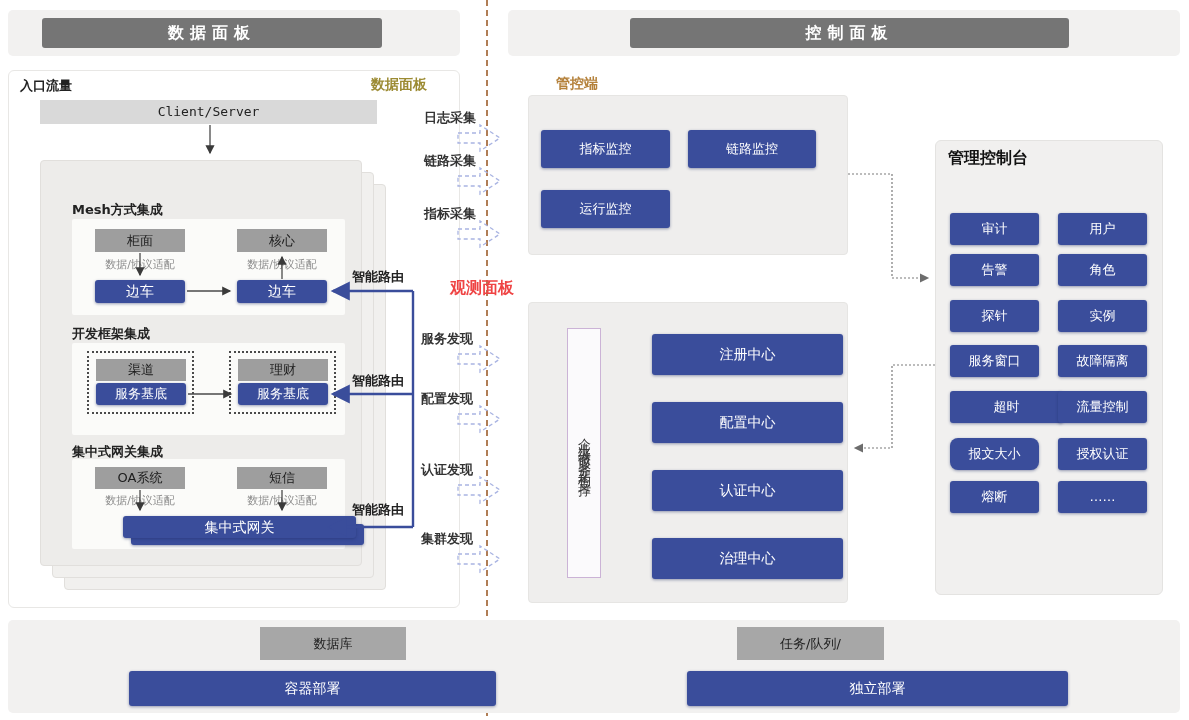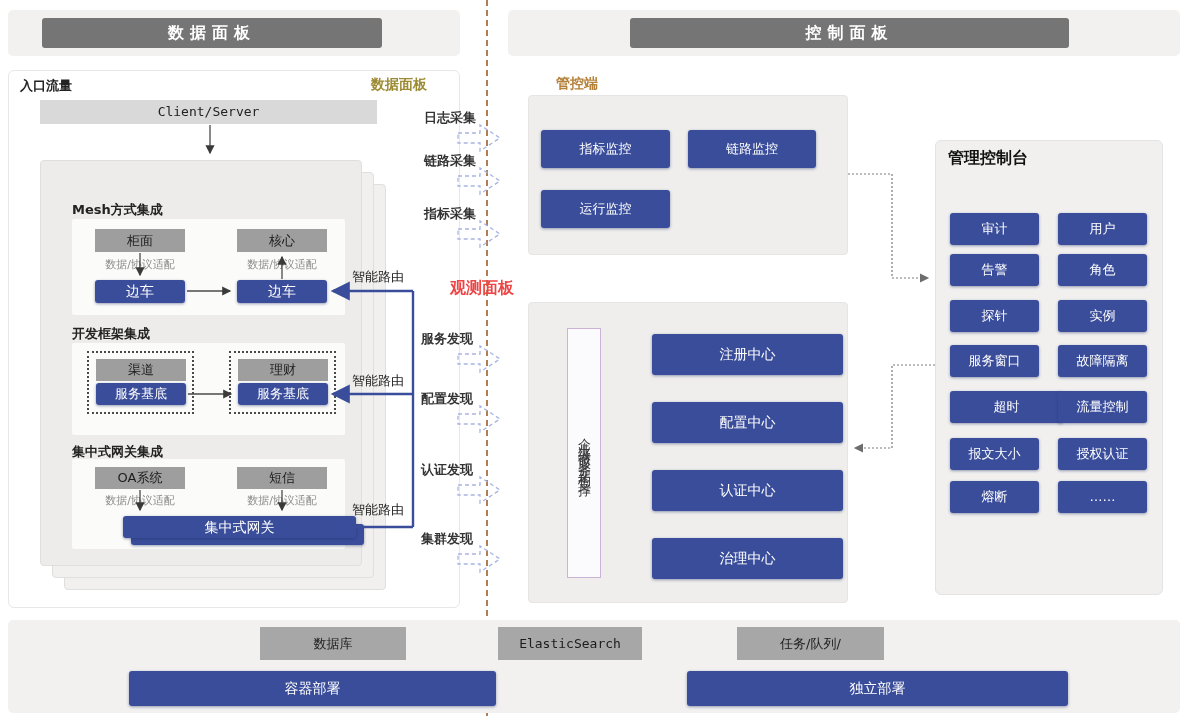--- a/index.html
+++ b/index.html
@@ -19,21 +19,21 @@
            box-shadow:0 1px 3px rgba(30,45,100,.45);}
   .bluebar{background:#3a4d9b;color:#fff;text-align:center;border-radius:3px;
            box-shadow:0 1px 3px rgba(30,45,100,.45);margin-left:33px;}
   .lightbox{background:#d9d9d9;color:#222;text-align:center;font-size:13px;line-height:24px;}
   .dottedgrp{border:2px dotted #4a4a4a;background:transparent;}
   .lbl{font-size:13px;font-weight:bold;color:#222;}
   .small{font-size:11px;color:#8b8b8b;text-align:center;}
   .gold{color:#9c8b33;font-weight:bold;font-size:14px;}
   .orange{color:#b5823c;font-weight:bold;font-size:14px;}
   .bridge-lbl{font-size:13px;font-weight:bold;color:#333;}
-  .route-lbl{font-size:13px;font-weight:normal;color:#222;}
+  .route-lbl{font-size:13px;font-weight:bold;color:#222;}
   .mono{font-family:"DejaVu Sans Mono","Liberation Mono",monospace;}
   .divider{border-left:2px dashed #b07d55;}
   .vtext{writing-mode:vertical-rl;text-orientation:upright;letter-spacing:5px;
          font-size:13px;color:#333;text-align:center;background:#fbfafc;
          border:1px solid #cbb3d6;display:flex;align-items:center;justify-content:center;}
   .console{background:#f1f0ef;border:1px solid #e4e3e1;border-radius:6px;}
   .console-title{font-size:16px;font-weight:bold;color:#111;}
   svg{display:block;}
 </style>
 </head>
@@ -117,28 +117,27 @@
   <div class="abs bluebtn" style="left:950px;top:213px;width:89px;height:32px;line-height:32px;">审计</div>
   <div class="abs bluebtn" style="left:1058px;top:213px;width:89px;height:32px;line-height:32px;">用户</div>
   <div class="abs bluebtn" style="left:950px;top:254px;width:89px;height:32px;line-height:32px;">告警</div>
   <div class="abs bluebtn" style="left:1058px;top:254px;width:89px;height:32px;line-height:32px;">角色</div>
   <div class="abs bluebtn" style="left:950px;top:300px;width:89px;height:32px;line-height:32px;">探针</div>
   <div class="abs bluebtn" style="left:1058px;top:300px;width:89px;height:32px;line-height:32px;">实例</div>
   <div class="abs bluebtn" style="left:950px;top:345px;width:89px;height:32px;line-height:32px;">服务窗口</div>
   <div class="abs bluebtn" style="left:1058px;top:345px;width:89px;height:32px;line-height:32px;">故障隔离</div>
   <div class="abs bluebtn" style="left:950px;top:391px;width:113px;height:32px;line-height:32px;">超时</div>
   <div class="abs bluebtn" style="left:1058px;top:391px;width:89px;height:32px;line-height:32px;">流量控制</div>
-  <div class="abs bluebtn" style="left:950px;top:438px;width:89px;height:32px;line-height:32px;">报文大小</div>
+  <div class="abs bluebtn" style="left:950px;top:438px;width:89px;height:32px;line-height:32px;border-radius:8px;">报文大小</div>
   <div class="abs bluebtn" style="left:1058px;top:438px;width:89px;height:32px;line-height:32px;">授权认证</div>
   <div class="abs bluebtn" style="left:950px;top:481px;width:89px;height:32px;line-height:32px;">熔断</div>
   <div class="abs bluebtn" style="left:1058px;top:481px;width:89px;height:32px;line-height:32px;">……</div>
 
   <div class="abs band" style="left:8px;top:620px;width:1172px;height:93px;"></div>
   <div class="abs graybox2" style="left:260px;top:627px;width:146px;height:33px;">数据库</div>
-  <div class="abs graybox2 mono" style="left:498px;top:627px;width:144px;height:33px;">ElasticSearch</div>
   <div class="abs graybox2" style="left:737px;top:627px;width:147px;height:33px;">任务/队列/</div>
   <div class="abs bluebar" style="left:96px;top:671px;width:367px;height:35px;line-height:35px;font-size:14px;">容器部署</div>
   <div class="abs bluebar" style="left:654px;top:671px;width:381px;height:35px;line-height:35px;font-size:14px;">独立部署</div>
 
   <svg class="abs" style="left:0;top:0;pointer-events:none;" width="1189" height="720" viewBox="0 0 1189 720">
     <defs>
       <marker id="mBlack" markerWidth="8" markerHeight="8" refX="6" refY="3.5" orient="auto">
         <path d="M0,0 L7,3.5 L0,7 Z" fill="#3a3a3a"></path>
       </marker>
       <marker id="mBlue" markerWidth="9" markerHeight="9" refX="7" refY="4" orient="auto">

